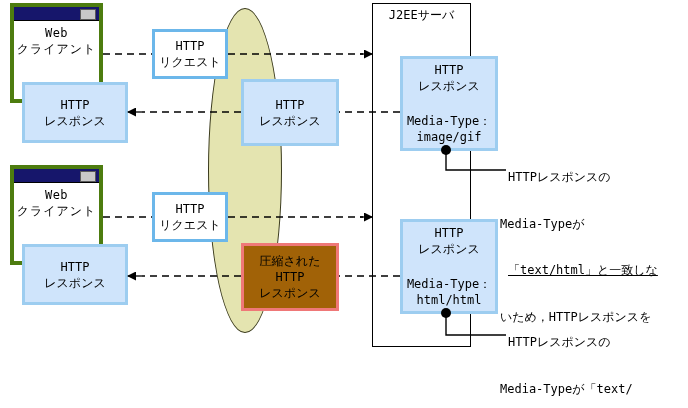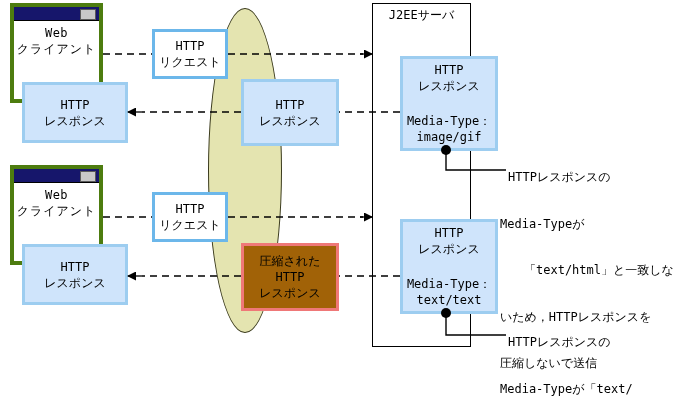--- a/index.html
+++ b/index.html
@@ -146,29 +146,28 @@
     <div>HTTP</div>
     <div>レスポンス</div>
     <div class="sub">Media-Type：</div>
     <div>image/gif</div>
   </div>
 
   <div class="abs msgbox" style="left:400px;top:219px;width:98px;height:95px;">
     <div>HTTP</div>
     <div>レスポンス</div>
     <div class="sub">Media-Type：</div>
-    <div>text/text</div>
+    <div>html/html</div>
   </div>
 
   <div class="abs annot" style="left:508px;top:139px;width:180px;">
     <div>HTTPレスポンスの</div>
     <div style="margin-left:-8px;">Media-Typeが</div>
-    <div style="margin-left:16px;">「text/html」と一致しな</div>
+    <div style="margin-left:0px;text-decoration:underline;">「text/html」と一致しな</div>
     <div style="margin-left:-8px;">いため，HTTPレスポンスを</div>
-    <div style="margin-left:-8px;">圧縮しないで送信</div>
   </div>
 
   <div class="abs annot" style="left:508px;top:304px;width:180px;">
     <div>HTTPレスポンスの</div>
     <div style="margin-left:-8px;">Media-Typeが「text/</div>
     
     
     
   </div>
 

